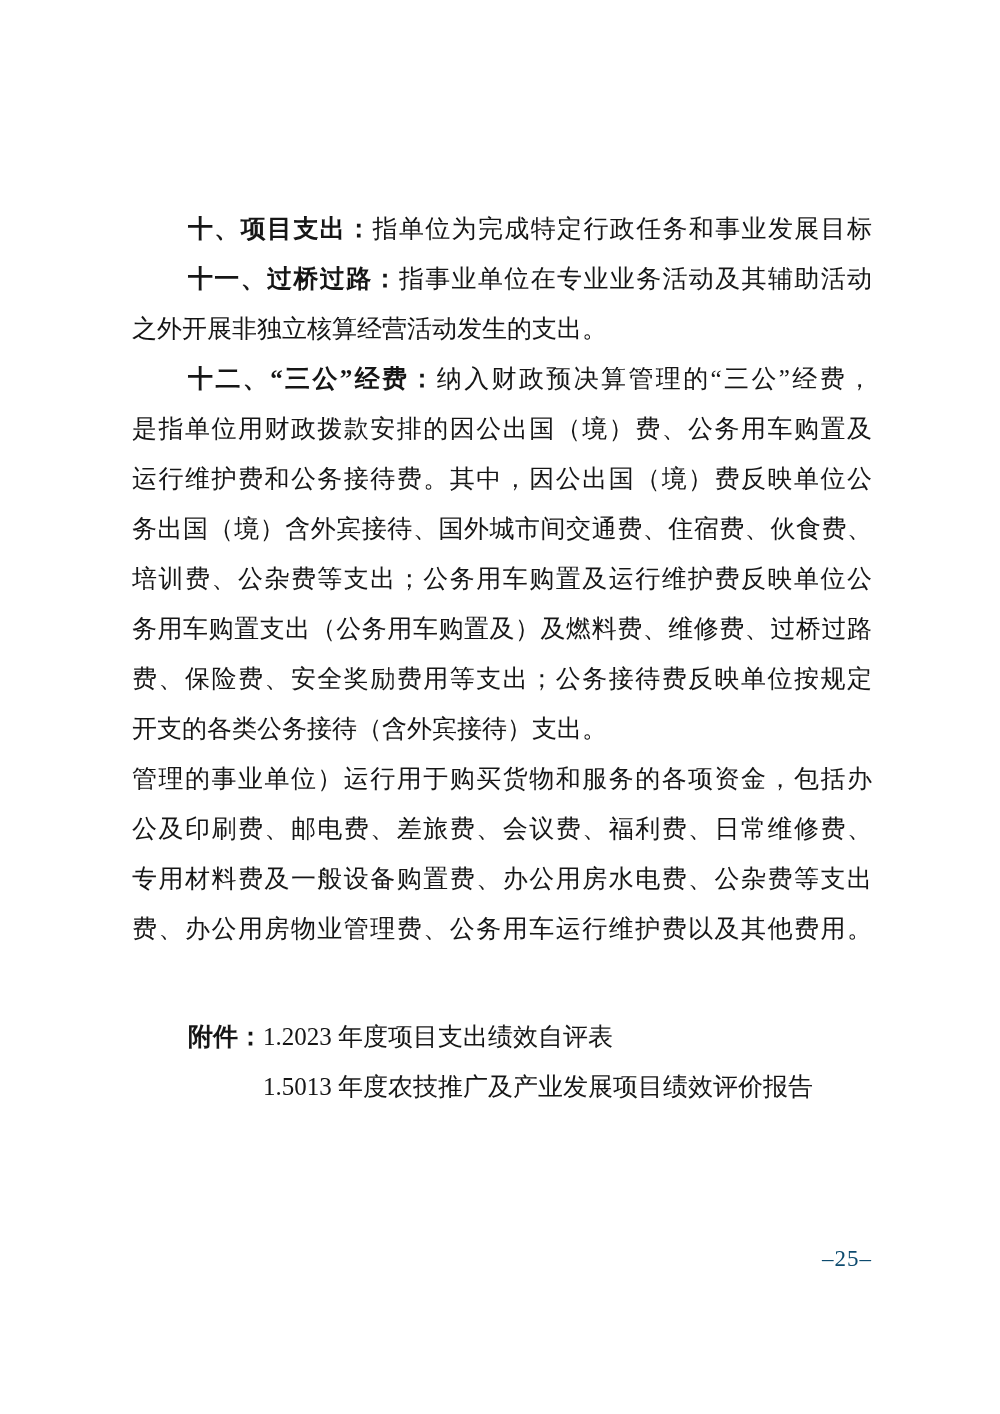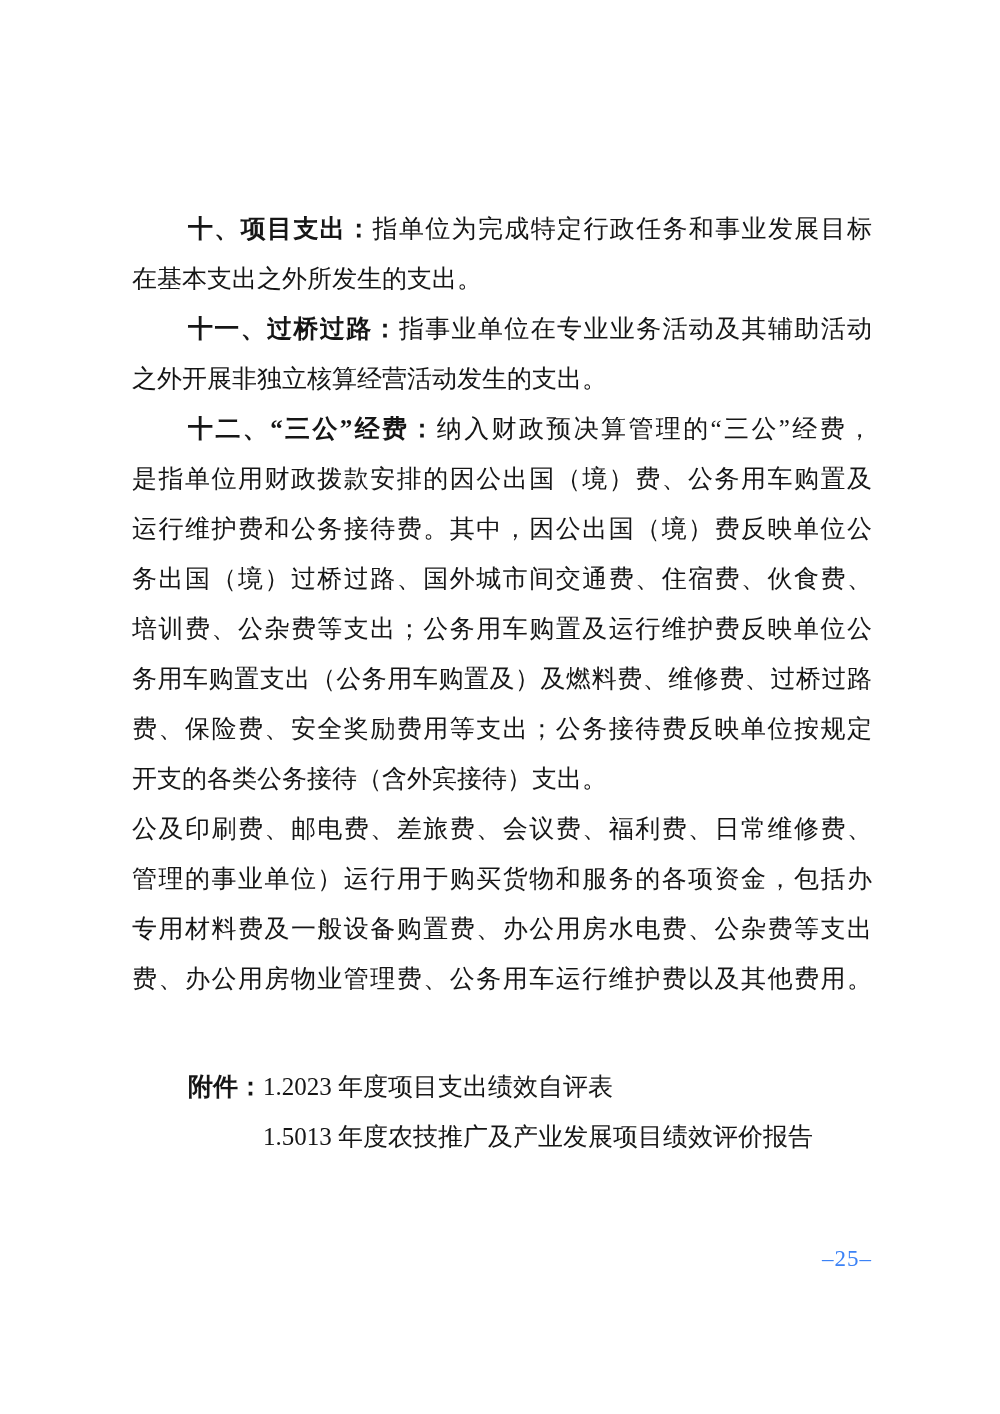--- a/index.html
+++ b/index.html
@@ -54,53 +54,52 @@
   }
   .att-1 { text-indent: 56px; }
   .att-2 { text-indent: 131px; }
   .pageno {
     position: absolute;
     top: 1243px;
     right: 128px;
     font-size: 23px;
     line-height: 32px;
     letter-spacing: 1px;
-    color: #3b82f6;
+    color: #0c4a6e;
   }
 </style>
 </head>
 <body>
 
 <div class="page">
   <main class="body-block">
 
     <section>
       <div class="line first"><span class="b">十、项目支出：</span><span>指单位为完成特定行政任务和事业发展目标</span></div>
-      <div class="line plast">在基本支出之外所发生的支出。</div>
     </section>
 
     <section>
       <div class="line first"><span class="b">十一、过桥过路：</span><span>指事业单位在专业业务活动及其辅助活动</span></div>
       <div class="line plast">之外开展非独立核算经营活动发生的支出。</div>
     </section>
 
     <section>
       <div class="line first"><span class="b">十二、“三公”经费：</span><span>纳入财政预决算管理的“三公”经费，</span></div>
       <div class="line">是指单位用财政拨款安排的因公出国（境）费、公务用车购置及</div>
       <div class="line">运行维护费和公务接待费。其中，因公出国（境）费反映单位公</div>
-      <div class="line">务出国（境）过桥过路、国外城市间交通费、住宿费、伙食费、</div>
+      <div class="line">务出国（境）含外宾接待、国外城市间交通费、住宿费、伙食费、</div>
       <div class="line">培训费、公杂费等支出；公务用车购置及运行维护费反映单位公</div>
       <div class="line">务用车购置支出（公务用车购置及）及燃料费、维修费、过桥过路</div>
       <div class="line">费、保险费、安全奖励费用等支出；公务接待费反映单位按规定</div>
       <div class="line plast">开支的各类公务接待（含外宾接待）支出。</div>
     </section>
 
     <section>
+      <div class="line">管理的事业单位）运行用于购买货物和服务的各项资金，包括办</div>
       <div class="line">公及印刷费、邮电费、差旅费、会议费、福利费、日常维修费、</div>
-      <div class="line">管理的事业单位）运行用于购买货物和服务的各项资金，包括办</div>
       <div class="line">专用材料费及一般设备购置费、办公用房水电费、公杂费等支出</div>
       <div class="line">费、办公用房物业管理费、公务用车运行维护费以及其他费用。</div>
     </section>
 
     <section class="att-block">
       <div class="line att-1"><span class="b">附件：</span><span>1.2023 年度项目支出绩效自评表</span></div>
       <div class="line att-2">1.5013 年度农技推广及产业发展项目绩效评价报告</div>
     </section>
 
   </main>

